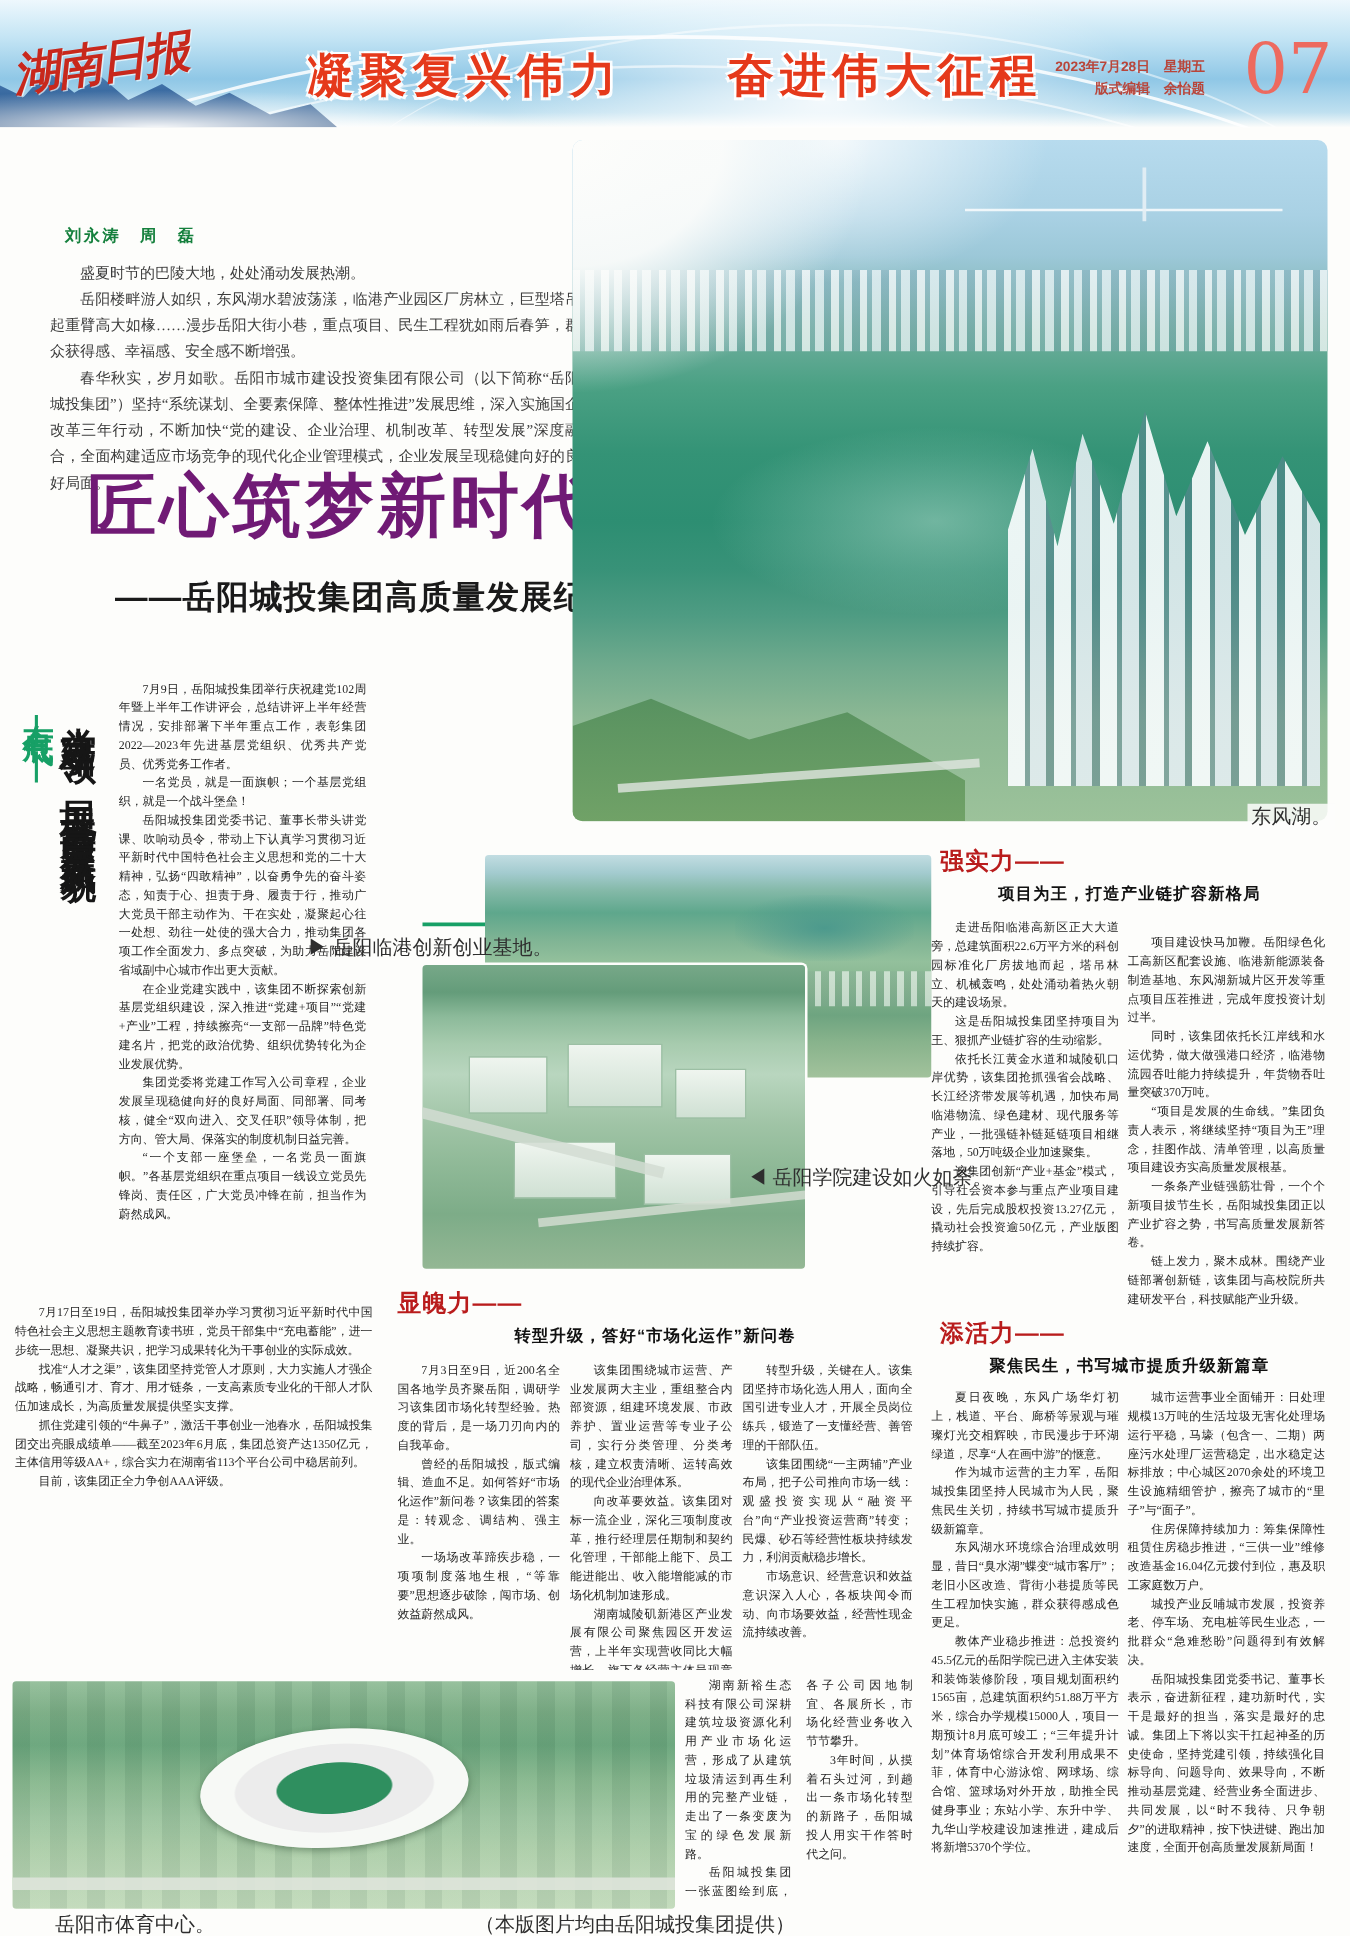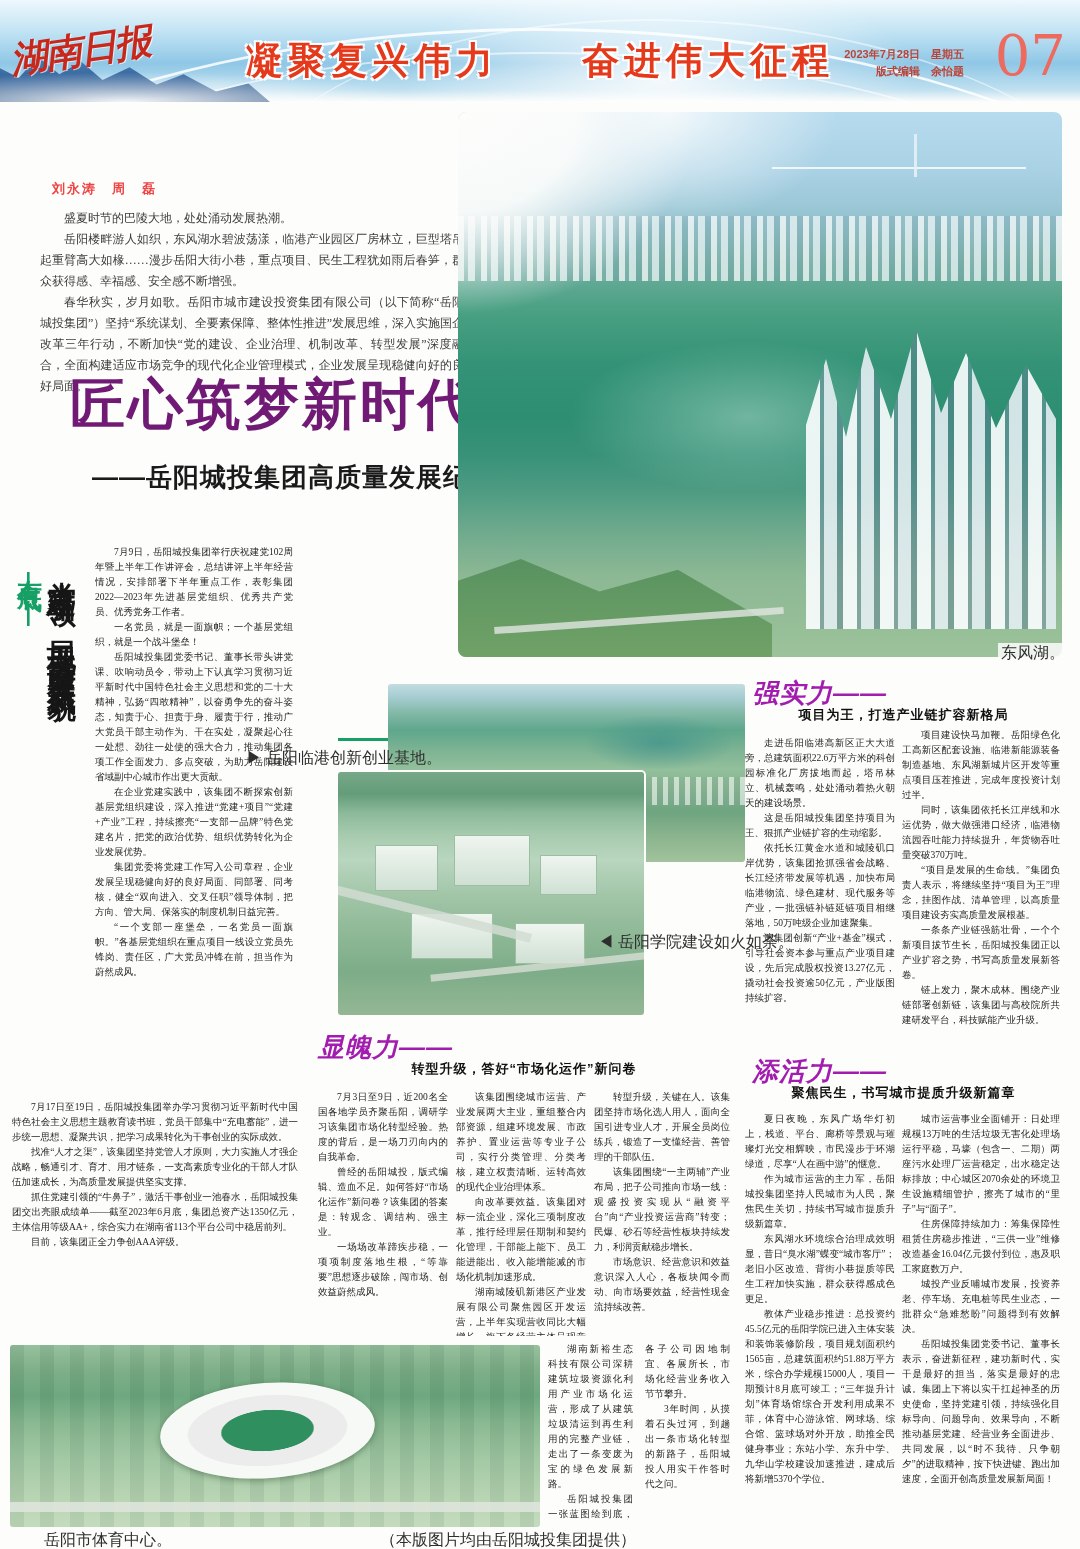--- a/index.html
+++ b/index.html
@@ -24,38 +24,38 @@
     text-shadow:1px 1px 0 rgba(255,255,255,.65);}
   .slogan{position:absolute;left:0;right:0;top:36px;text-align:center;
     font-family:"Liberation Sans",sans-serif;font-weight:900;font-size:37px;letter-spacing:5px;color:#e5391b;
     text-shadow:2px 2px 0 rgba(255,255,255,.9),-2px -2px 0 rgba(255,255,255,.9),2px -2px 0 rgba(255,255,255,.9),-2px 2px 0 rgba(255,255,255,.9);}
   .dateblock{position:absolute;right:116px;top:46px;text-align:right;color:#b8453a;
     font-family:"Liberation Sans",sans-serif;font-size:11px;line-height:17px;font-weight:bold;}
   .pagenum{position:absolute;right:14px;top:28px;font-family:"DejaVu Serif",serif;
     font-size:56px;color:#ed6a5f;line-height:1;}
   
   .byline{position:absolute;left:52px;top:180px;font-family:"Liberation Sans",sans-serif;
-    font-weight:700;font-size:13px;color:#ef4444;letter-spacing:2px;}
+    font-weight:700;font-size:13px;color:#15803d;letter-spacing:2px;}
   .intro{position:absolute;left:40px;top:208px;width:424px;font-size:12px;line-height:21px;
     color:#3c3c3c;text-align:justify;}
   .intro .para{margin:0;text-indent:2em;}
   .main-title{position:absolute;left:70px;top:368px;font-family:"Liberation Sans",sans-serif;
     font-weight:900;font-size:55px;letter-spacing:3px;color:#701a75;}
   .sub-title{position:absolute;left:92px;top:460px;font-family:"Liberation Sans",sans-serif;
     font-weight:800;font-size:26px;color:#1a1a1a;letter-spacing:1px;}
   
   .vtag{position:absolute;left:14px;top:560px;writing-mode:vertical-rl;
     font-family:"Liberation Sans",sans-serif;font-weight:900;font-size:25px;color:#17a066;letter-spacing:4px;}
   .vheadline{position:absolute;left:42px;top:558px;height:505px;writing-mode:vertical-rl;
     font-family:"Liberation Sans",sans-serif;font-weight:900;font-size:29px;color:#161616;letter-spacing:6px;}
   
   .col{position:absolute;font-size:9.5px;line-height:15px;color:#242424;text-align:justify;overflow:hidden;}
   .col .para{margin:0;text-indent:2em;}
-  .sec-tag{position:absolute;font-family:"Liberation Sans",sans-serif;font-style:italic;
-    font-weight:900;font-size:26px;color:#a21caf;letter-spacing:1px;}
+  .sec-tag{position:absolute;font-family:"Liberation Sans",sans-serif;
+    font-weight:900;font-size:19px;color:#b91c1c;letter-spacing:1px;}
   .sec-headline{position:absolute;font-family:"Liberation Sans",sans-serif;font-weight:800;
     font-size:13px;color:#111;letter-spacing:1px;text-align:center;}
   
   .photo{position:absolute;overflow:hidden;border-radius:3px;}
   .photo-main{left:458px;top:112px;width:604px;height:545px;border-radius:8px;
     background:linear-gradient(180deg,#b7dbee 0%,#a9d1e4 11%,#9cc8d8 17%,#8abcc0 22%,#6fae9e 28%,#4ba184 36%,#349376 46%,#2d8e72 56%,#389278 63%,#4f9c83 70%,#6faa8d 77%,#8cb894 85%,#9cc29a 100%);}
   .pm-city{position:absolute;left:0;top:19%;width:100%;height:12%;opacity:.85;
     background:repeating-linear-gradient(90deg,rgba(255,255,255,.85) 0 6px,rgba(150,185,195,.45) 6px 10px,rgba(235,244,246,.9) 10px 17px,rgba(130,168,182,.4) 17px 23px);}
   .pm-bridge{position:absolute;right:6%;top:10%;width:42%;height:2px;background:rgba(255,255,255,.8);}
   .pm-pylon{position:absolute;right:24%;top:4%;width:3px;height:8%;background:rgba(230,240,245,.9);}
@@ -147,21 +147,21 @@
   <div class="vheadline">党建引领，展现高质量发展新风貌</div>
 
   <div class="col" style="left:95px;top:545px;width:198px;height:512px;">
       <p class="para">7月9日，岳阳城投集团举行庆祝建党102周年暨上半年工作讲评会，总结讲评上半年经营情况，安排部署下半年重点工作，表彰集团2022—2023年先进基层党组织、优秀共产党员、优秀党务工作者。</p>
       <p class="para">一名党员，就是一面旗帜；一个基层党组织，就是一个战斗堡垒！</p>
       <p class="para">岳阳城投集团党委书记、董事长带头讲党课、吹响动员令，带动上下认真学习贯彻习近平新时代中国特色社会主义思想和党的二十大精神，弘扬“四敢精神”，以奋勇争先的奋斗姿态，知责于心、担责于身、履责于行，推动广大党员干部主动作为、干在实处，凝聚起心往一处想、劲往一处使的强大合力，推动集团各项工作全面发力、多点突破，为助力岳阳建设省域副中心城市作出更大贡献。</p>
       <p class="para">在企业党建实践中，该集团不断探索创新基层党组织建设，深入推进“党建+项目”“党建+产业”工程，持续擦亮“一支部一品牌”特色党建名片，把党的政治优势、组织优势转化为企业发展优势。</p>
       <p class="para">集团党委将党建工作写入公司章程，企业发展呈现稳健向好的良好局面、同部署、同考核，健全“双向进入、交叉任职”领导体制，把方向、管大局、保落实的制度机制日益完善。</p>
       <p class="para">“一个支部一座堡垒，一名党员一面旗帜。”各基层党组织在重点项目一线设立党员先锋岗、责任区，广大党员冲锋在前，担当作为蔚然成风。</p>
     </div>
-  <div class="col" style="left:12px;top:1100px;width:286px;height:280px;">
+  <div class="col" style="left:12px;top:1044px;width:286px;height:280px;">
       <p class="para">7月17日至19日，岳阳城投集团举办学习贯彻习近平新时代中国特色社会主义思想主题教育读书班，党员干部集中“充电蓄能”，进一步统一思想、凝聚共识，把学习成果转化为干事创业的实际成效。</p>
       <p class="para">找准“人才之渠”，该集团坚持党管人才原则，大力实施人才强企战略，畅通引才、育才、用才链条，一支高素质专业化的干部人才队伍加速成长，为高质量发展提供坚实支撑。</p>
       <p class="para">抓住党建引领的“牛鼻子”，激活干事创业一池春水，岳阳城投集团交出亮眼成绩单——截至2023年6月底，集团总资产达1350亿元，主体信用等级AA+，综合实力在湖南省113个平台公司中稳居前列。</p>
       <p class="para">目前，该集团正全力争创AAA评级。</p>
     </div>
 
   <div class="rule-green"></div>
   <div class="photo photo-pan">
     <div class="pan-lake"></div>
     <div class="pan-spk"></div>
@@ -180,21 +180,21 @@
   <div class="caption cap-con">◀ 岳阳学院建设如火如荼。</div>
 
   <div class="sec-tag" style="left:752px;top:676px;">强实力——</div>
   <div class="sec-headline" style="left:745px;top:706px;width:317px;">项目为王，打造产业链扩容新格局</div>
   <div class="col" style="left:745px;top:736px;width:150px;height:315px;">
       <p class="para">走进岳阳临港高新区正大大道旁，总建筑面积22.6万平方米的科创园标准化厂房拔地而起，塔吊林立、机械轰鸣，处处涌动着热火朝天的建设场景。</p>
       <p class="para">这是岳阳城投集团坚持项目为王、狠抓产业链扩容的生动缩影。</p>
       <p class="para">依托长江黄金水道和城陵矶口岸优势，该集团抢抓强省会战略、长江经济带发展等机遇，加快布局临港物流、绿色建材、现代服务等产业，一批强链补链延链项目相继落地，50万吨级企业加速聚集。</p>
       <p class="para">该集团创新“产业+基金”模式，引导社会资本参与重点产业项目建设，先后完成股权投资13.27亿元，撬动社会投资逾50亿元，产业版图持续扩容。</p>
     </div>
-  <div class="col" style="left:902px;top:728px;width:158px;height:315px;">
+  <div class="col" style="left:902px;top:748px;width:158px;height:315px;">
       <p class="para">项目建设快马加鞭。岳阳绿色化工高新区配套设施、临港新能源装备制造基地、东风湖新城片区开发等重点项目压茬推进，完成年度投资计划过半。</p>
       <p class="para">同时，该集团依托长江岸线和水运优势，做大做强港口经济，临港物流园吞吐能力持续提升，年货物吞吐量突破370万吨。</p>
       <p class="para">“项目是发展的生命线。”集团负责人表示，将继续坚持“项目为王”理念，挂图作战、清单管理，以高质量项目建设夯实高质量发展根基。</p>
       <p class="para">一条条产业链强筋壮骨，一个个新项目拔节生长，岳阳城投集团正以产业扩容之势，书写高质量发展新答卷。</p>
       <p class="para">链上发力，聚木成林。围绕产业链部署创新链，该集团与高校院所共建研发平台，科技赋能产业升级。</p>
     </div>
 
   <div class="sec-tag" style="left:318px;top:1030px;">显魄力——</div>
   <div class="sec-headline" style="left:318px;top:1060px;width:412px;">转型升级，答好“市场化运作”新问卷</div>
   <div class="col" style="left:318px;top:1090px;width:130px;height:246px;">

